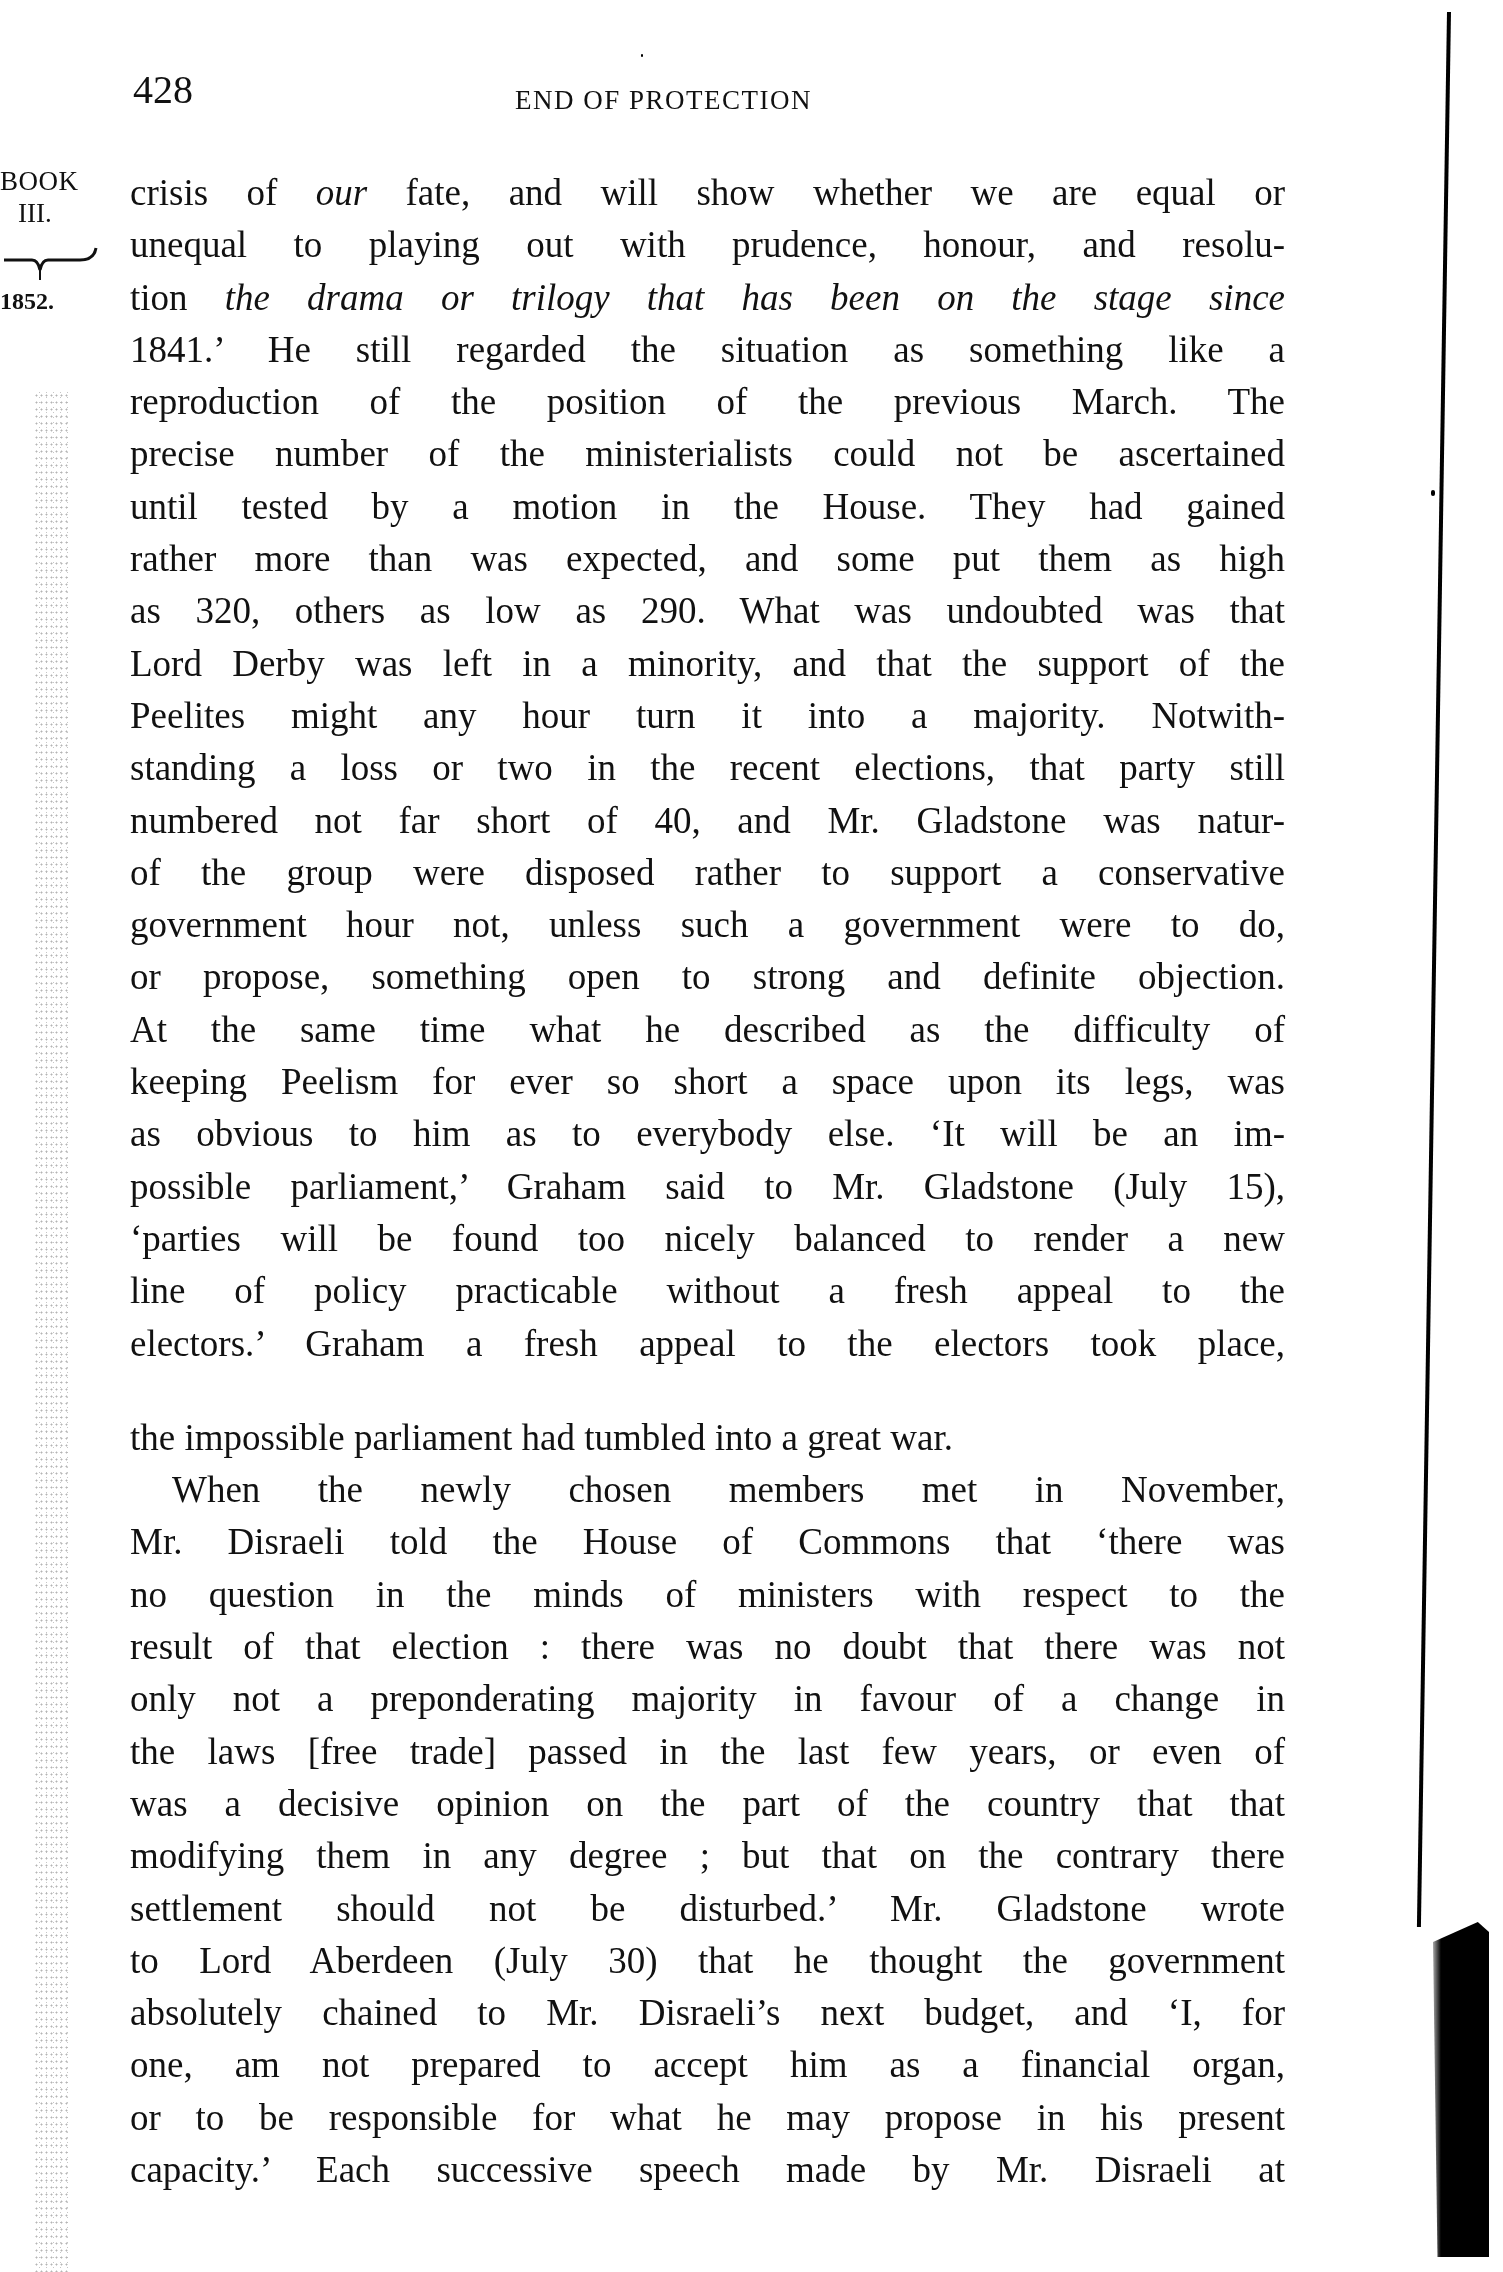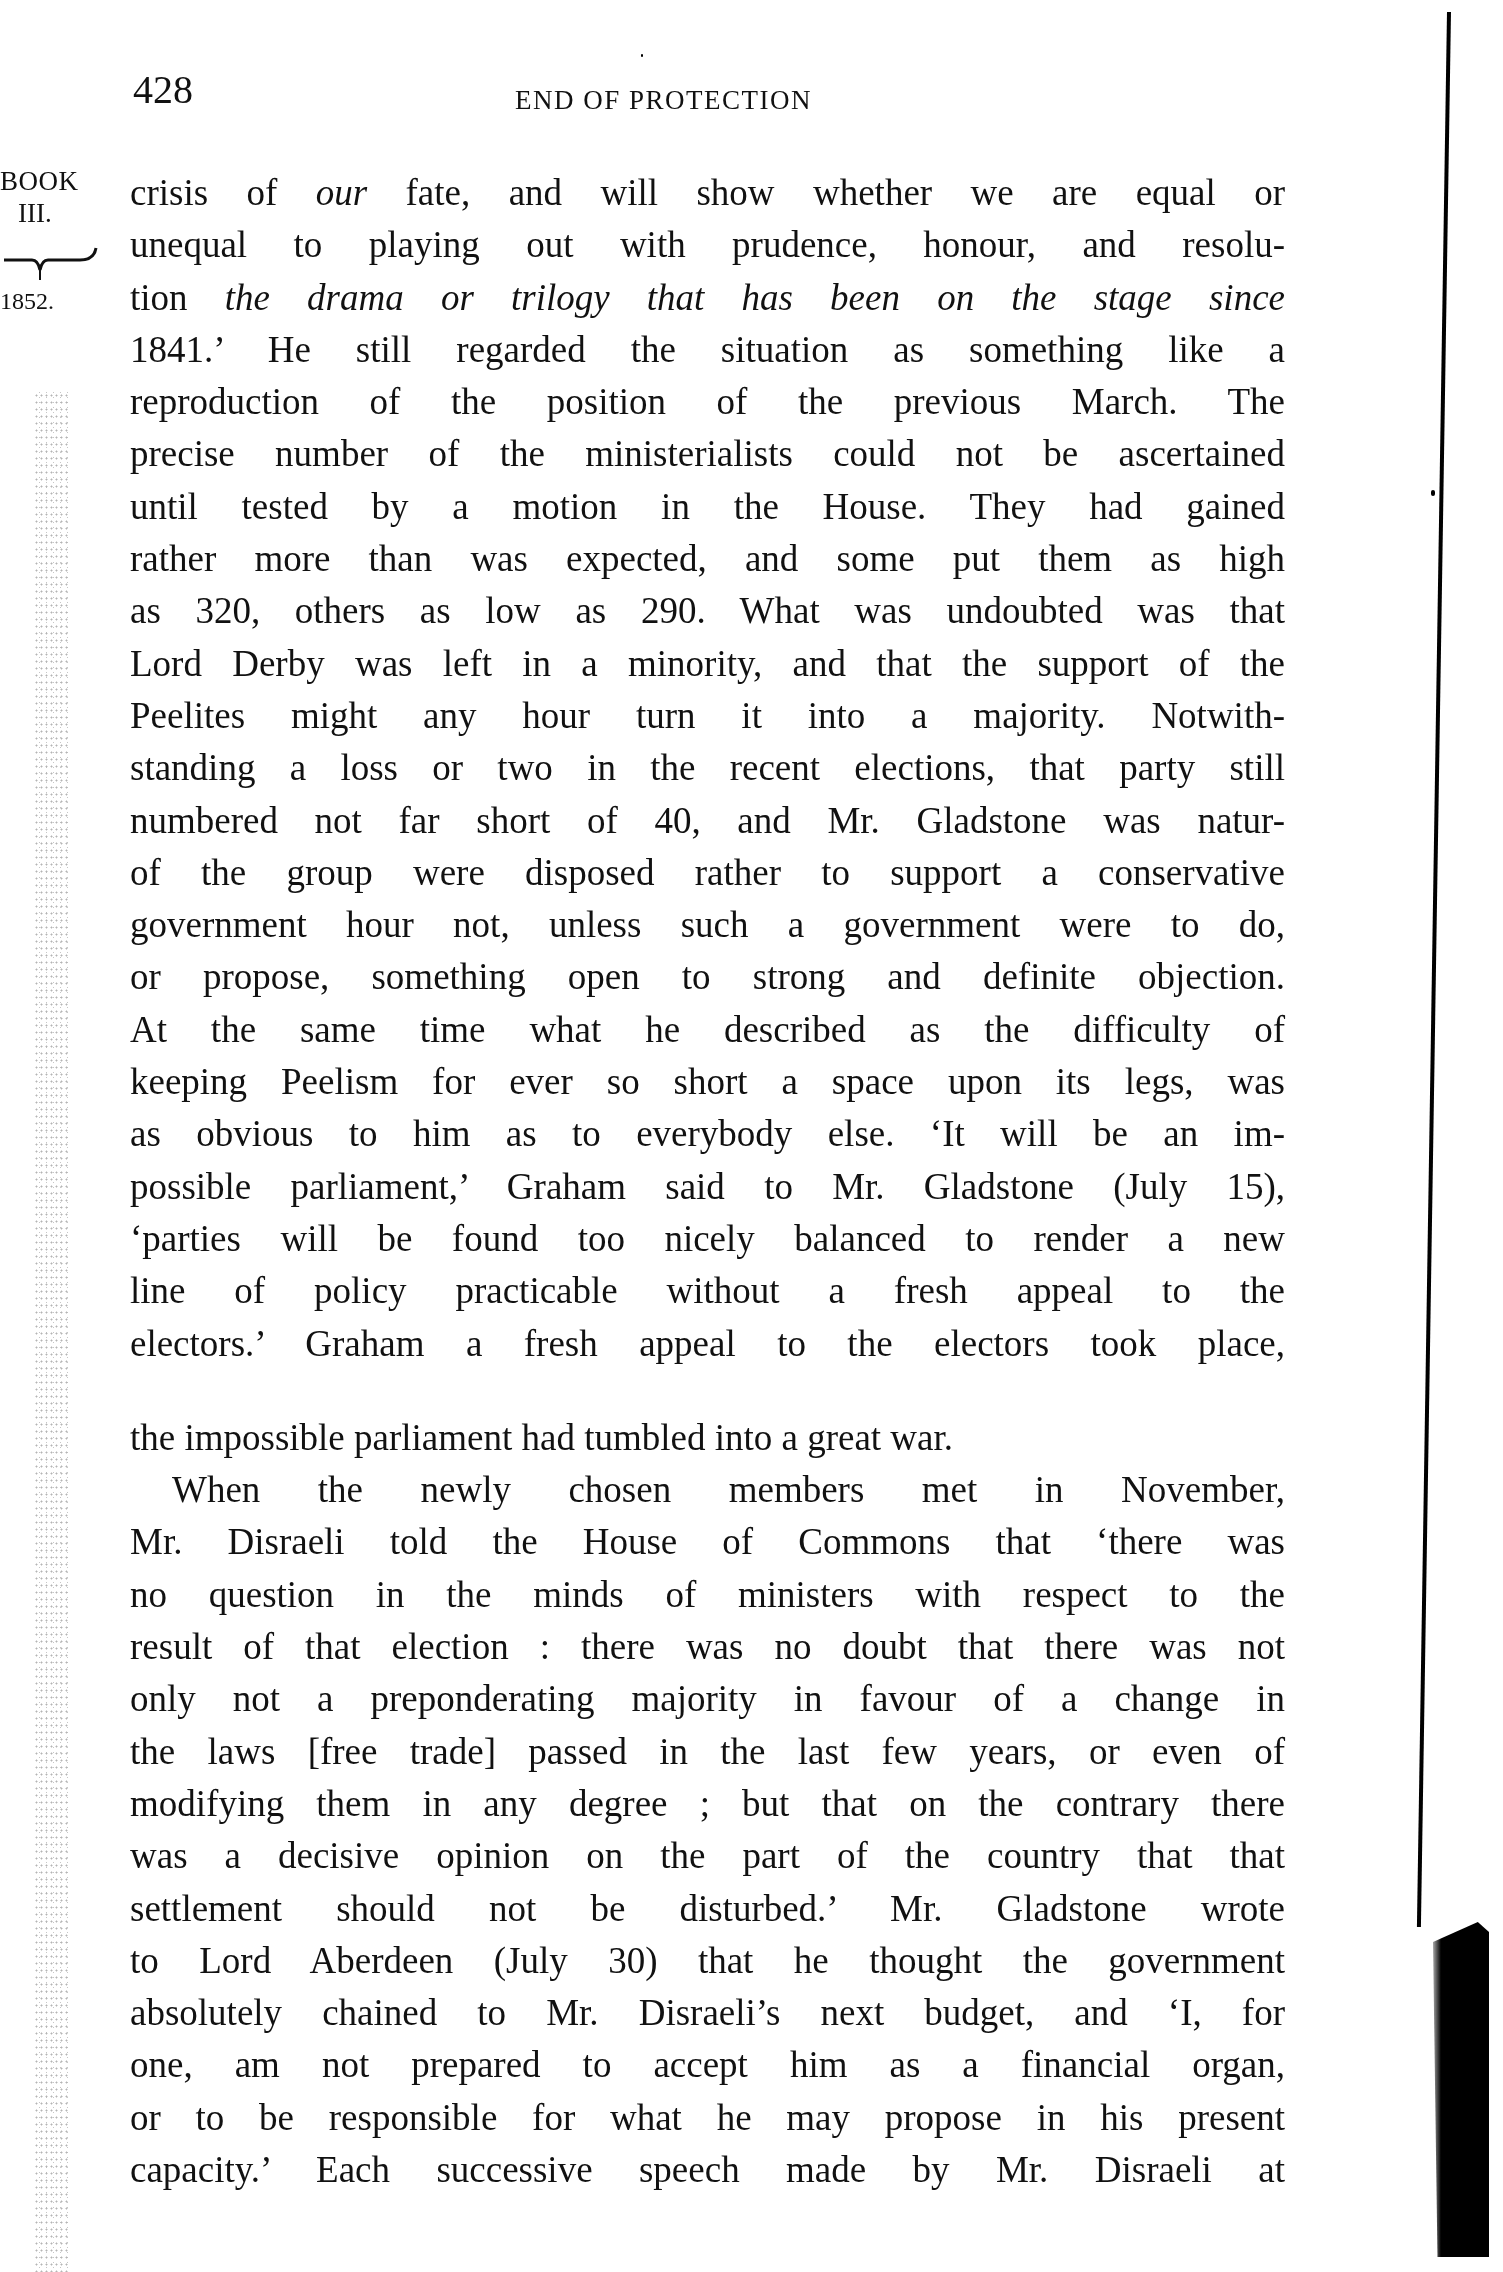--- a/index.html
+++ b/index.html
@@ -7,21 +7,21 @@
          font-family: "Liberation Serif", "DejaVu Serif", serif; color: #111; }
   .page { position: absolute; left: 0; top: 12px; width: 1503px; height: 2272px; }
   .running-head { position: absolute; top: 56px; left: 130px; width: 1155px; height: 44px; }
   .page-number { position: absolute; left: 3px; top: 0; font-size: 40px; line-height: 44px; }
   .running-title { position: absolute; left: 385px; top: 6px; font-size: 27px; letter-spacing: 1.5px;
                    line-height: 36px; font-variant: small-caps; margin-top: 8px; }
   .margin-note { position: absolute; left: 0; top: 150px; width: 100px; font-size: 27px; line-height: 30px; }
   .margin-note .book { position: absolute; left: 0; top: 4px; letter-spacing: 0.5px; }
   .margin-note .part { position: absolute; left: 18px; top: 36px; }
   .margin-note .brace { position: absolute; left: 2px; top: 84px; width: 98px; height: 40px; }
-  .margin-note .year { position: absolute; left: 0; top: 124px; font-size: 24px; font-weight: normal; }
+  .margin-note .year { position: absolute; left: 0; top: 124px; font-size: 24px; font-weight: bold; }
   .body-text { position: absolute; left: 130px; top: 155px; width: 1155px; font-size: 37px;
                line-height: 52.3px; text-align: justify; }
   .body-text .line { display: block; text-align: justify; text-align-last: justify; white-space: nowrap; height: 52.3px; overflow: visible; }
   .body-text .line.last { text-align-last: left; margin-top: 42px; }
   .body-text .indent { padding-left: 42px; }
   .body-text em { font-style: italic; }
   .speckle { position: absolute; left: 34px; top: 380px; width: 34px; height: 1892px;
              background-image:
                radial-gradient(circle, #777 0.8px, transparent 1.2px),
                radial-gradient(circle, #999 0.6px, transparent 1px);
@@ -77,22 +77,22 @@
       <span class="line"><span>‘parties will be found too nicely balanced to render a new</span></span>
       <span class="line"><span>line of policy practicable without a fresh appeal to the</span></span>
       <span class="line"><span>electors.’  Graham a fresh appeal to the electors took place,</span></span>
       <span class="line last"><span>the impossible parliament had tumbled into a great war.</span></span>
       <span class="line indent"><span>When the newly chosen members met in November,</span></span>
       <span class="line"><span>Mr. Disraeli told the House of Commons that ‘there was</span></span>
       <span class="line"><span>no question in the minds of ministers with respect to the</span></span>
       <span class="line"><span>result of that election : there was no doubt that there was not</span></span>
       <span class="line"><span>only not a preponderating majority in favour of a change in</span></span>
       <span class="line"><span>the laws [free trade] passed in the last few years, or even of</span></span>
+      <span class="line"><span>was a decisive opinion on the part of the country that that</span></span>
       <span class="line"><span>modifying them in any degree ; but that on the contrary there</span></span>
-      <span class="line"><span>was a decisive opinion on the part of the country that that</span></span>
       <span class="line"><span>settlement should not be disturbed.’  Mr. Gladstone wrote</span></span>
       <span class="line"><span>to Lord Aberdeen (July 30) that he thought the government</span></span>
       <span class="line"><span>absolutely chained to Mr. Disraeli’s next budget, and ‘I, for</span></span>
       <span class="line"><span>one, am not prepared to accept him as a financial organ,</span></span>
       <span class="line"><span>or to be responsible for what he may propose in his present</span></span>
       <span class="line"><span>capacity.’  Each successive speech made by Mr. Disraeli at</span></span>
     </div>
 
   <div class="speckle"></div>
   <div class="gutter-line"></div>

